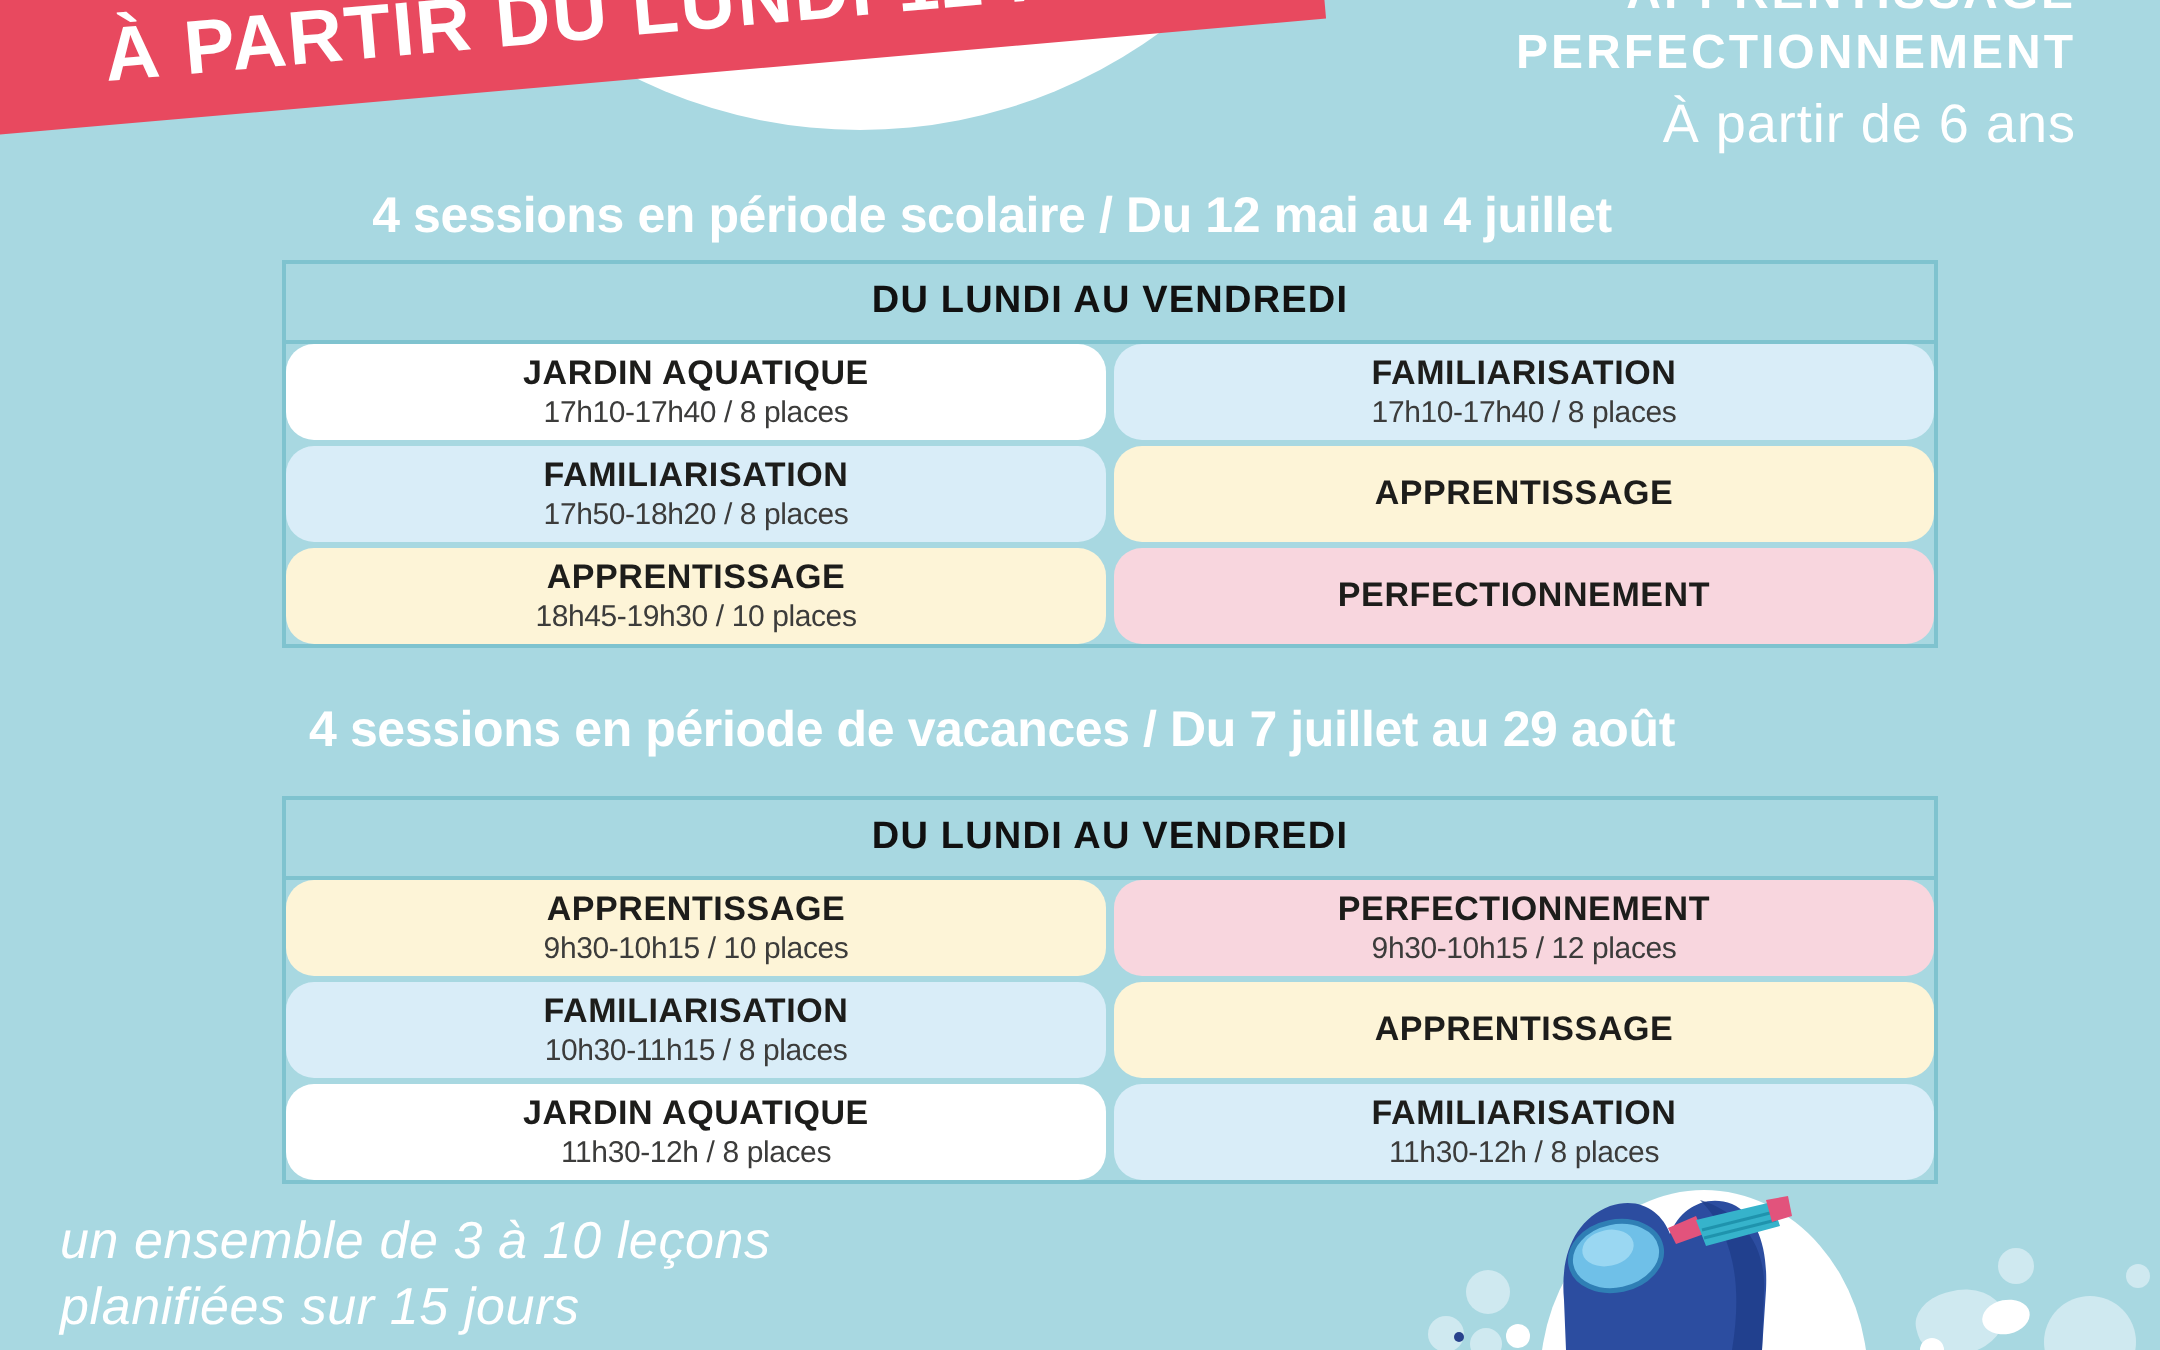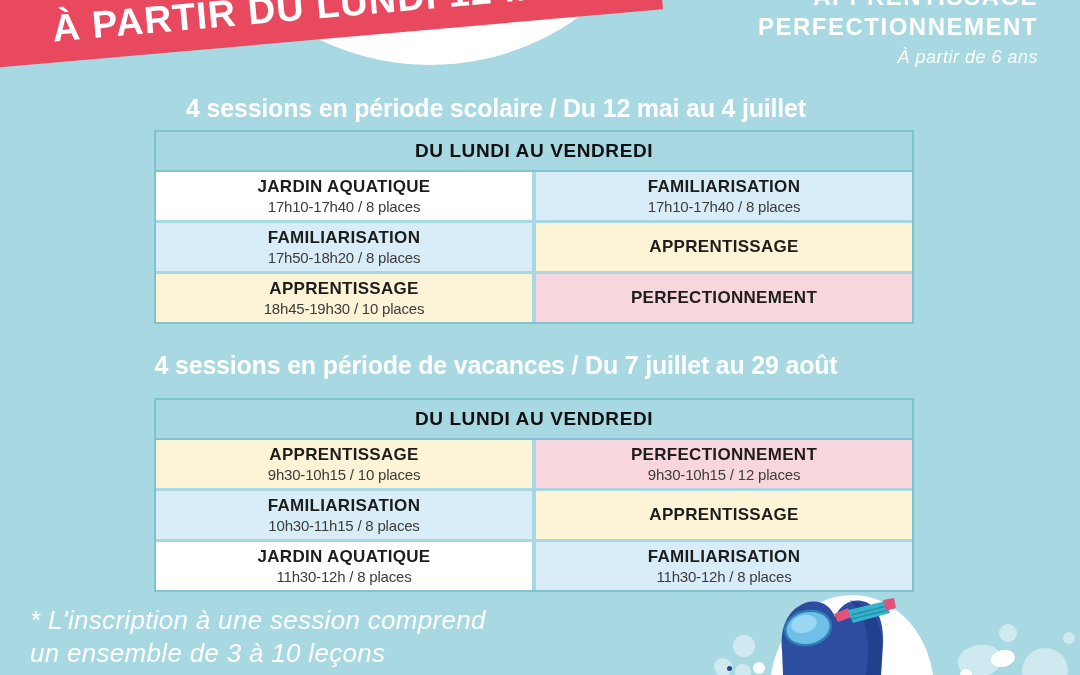--- a/index.html
+++ b/index.html
@@ -22,48 +22,48 @@
   }
   .ribbon-text{
     color:#fff;font-size:38px;font-weight:bold;letter-spacing:1px;white-space:nowrap;
   }
   
   .levels{
     position:absolute;top:-16px;right:42px;text-align:right;z-index:3;color:#fff;
   }
   .level{font-size:24px;font-weight:bold;letter-spacing:1.5px;line-height:26px;}
   .level.second{margin-top:4px;}
-  .age-note{font-size:18px;font-style:italic;font-weight:500;margin-top:7px;letter-spacing:0.5px;}
+  .age-note{font-size:27px;font-weight:500;margin-top:7px;letter-spacing:0.5px;}
   
   .sec-heading{
     position:absolute;left:0;width:992px;text-align:center;z-index:3;
     color:var(--heading-text,#fff);font-size:25px;font-weight:bold;letter-spacing:-0.2px;margin:0;
   }
   .sec1 .sec-heading{top:94px;}
   .sec2 .sec-heading{top:351px;}
   
   .session-table{
-    position:absolute;left:154px;width:760px;z-index:3;
+    position:absolute;left:141px;width:828px;z-index:3;
     border:2px solid var(--table-border,#7fc3cf);box-sizing:border-box;
     background:var(--background,#a8d8e1);
   }
   .sec1 .session-table{top:130px;}
   .sec2 .session-table{top:398px;}
   .thead{
     height:38px;border-bottom:2px solid var(--table-border,#7fc3cf);
     display:flex;align-items:center;justify-content:center;
     font-size:19px;font-weight:bold;letter-spacing:0.6px;color:#111;
     background:var(--background,#a8d8e1);
   }
   .tgrid{
     display:grid;grid-template-columns:1fr 1fr;grid-auto-rows:48px;
     column-gap:4px;row-gap:3px;
   }
   .cell{
-    display:flex;flex-direction:column;align-items:center;justify-content:center;
+    display:flex;flex-direction:column;align-items:center;justify-content:center;border-radius:14px;
   }
   .cell .ctitle{font-size:17px;font-weight:bold;letter-spacing:0.3px;color:var(--title-text,#1d1d1b);line-height:20px;}
   .cell .cdetail{font-size:15px;letter-spacing:-0.2px;color:var(--detail-text,#3c3c3b);line-height:19px;}
   .c-white{background:var(--cell-white,#ffffff);}
   .c-blue{background:var(--cell-blue,#d9edf8);}
   .c-yellow{background:var(--cell-yellow,#fdf4d7);}
   .c-pink{background:var(--cell-pink,#f8d6de);}
   
   .footnote{
     position:absolute;left:30px;top:604px;z-index:3;color:#fff;
@@ -158,21 +158,20 @@
         </div>
         <div class="cell c-blue">
           <span class="ctitle">FAMILIARISATION</span>
           <span class="cdetail">11h30-12h / 8 places</span>
         </div>
       </div>
     </div>
   </div>
 
   <div class="footnote">
-    <div>* L'inscription à une session comprend</div>
     <div>un ensemble de 3 à 10 leçons</div>
     <div>planifiées sur 15 jours</div>
   </div>
 
   <div class="bubble b1"></div>
   <div class="bubble b2"></div>
   <div class="bubble b3"></div>
   <div class="bubble b4"></div>
   <div class="bubble b5"></div>
   <div class="bubble b6"></div>

